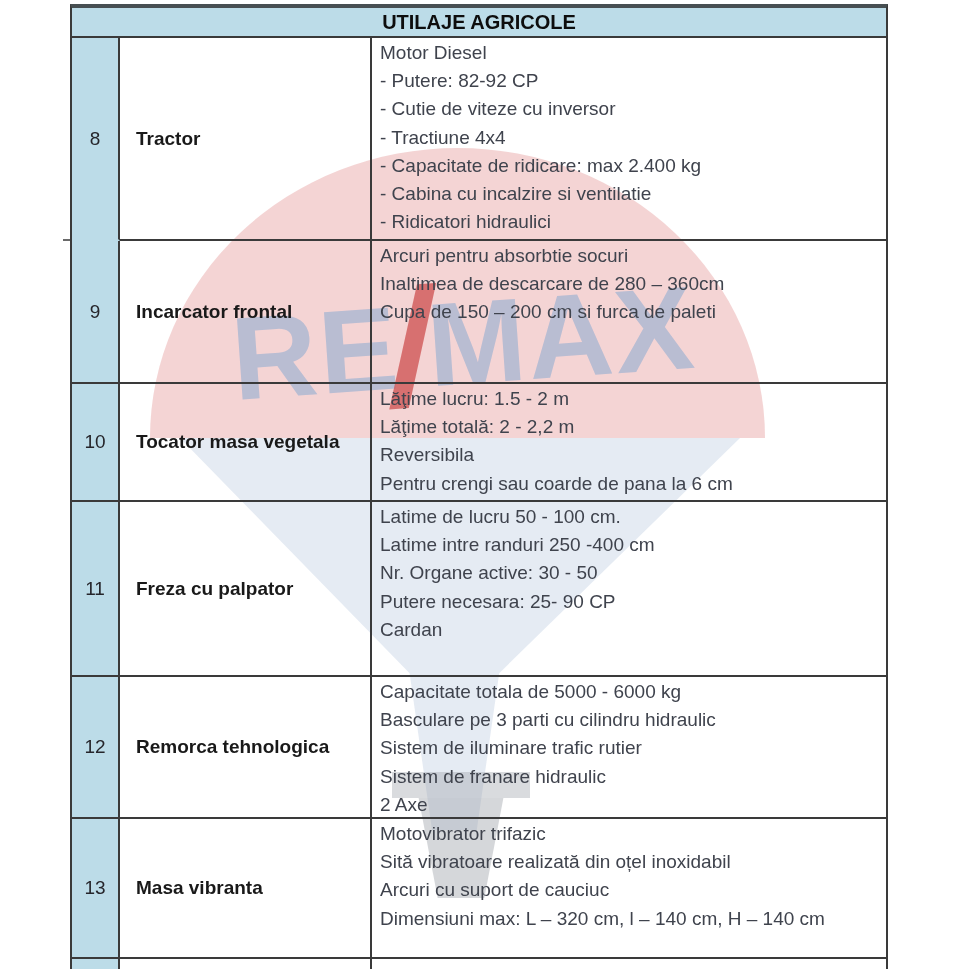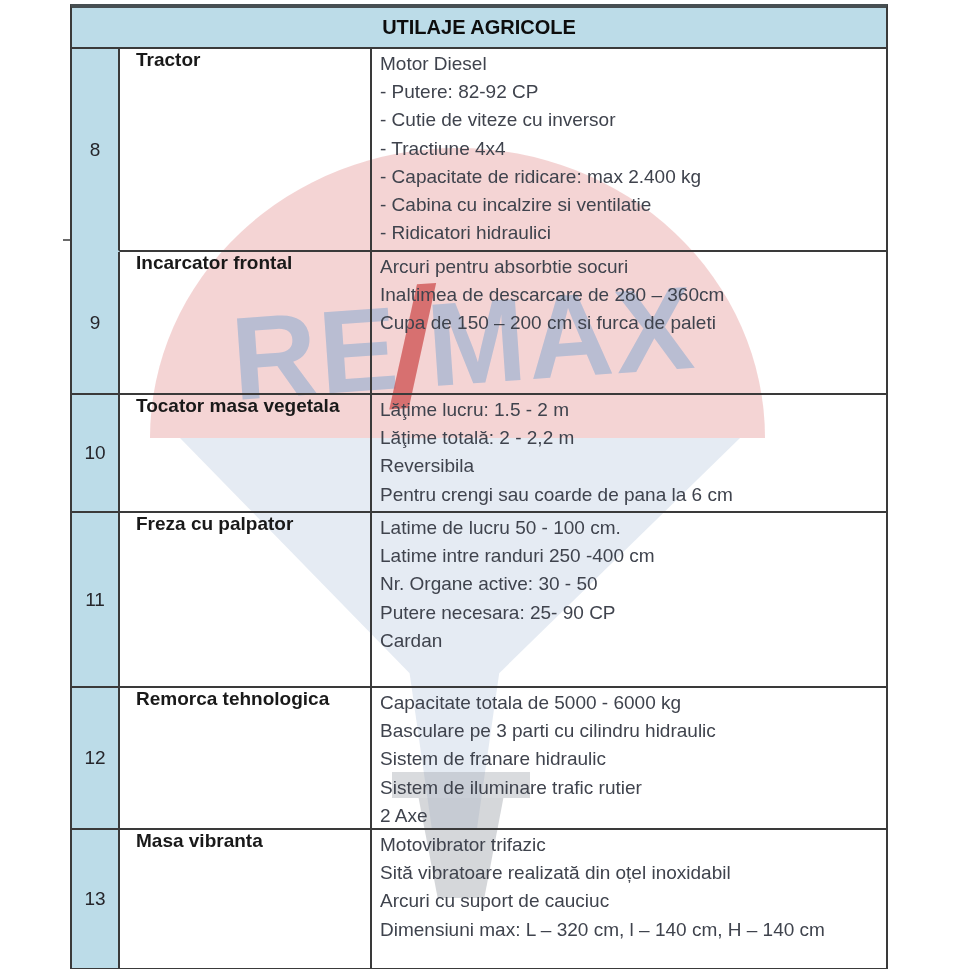--- a/index.html
+++ b/index.html
@@ -45,36 +45,36 @@
     font-size:1.4em;line-height:0;vertical-align:-0.10em;
     transform:skewX(-6deg);margin:0 -10px;}
 
   
   .table-wrap{
     position:absolute;left:70px;top:4px;width:818px;z-index:1;
     border-top:4px solid #474f52;border-left:2px solid var(--border);
     border-right:2px solid var(--border);
   }
   .t-header{
-    height:41px;background:var(--header_bg);border-bottom:2px solid var(--border);
+    height:30px;background:var(--header_bg);border-bottom:2px solid var(--border);
     display:flex;align-items:center;justify-content:center;
     font-size:20px;font-weight:bold;color:var(--title_text);
   }
   .row{display:flex;width:100%;}
   .cell{overflow:visible;}
   .cell-num{
     width:48px;flex:0 0 48px;background:var(--num_bg);
     border-right:2px solid var(--border);border-bottom:2px solid var(--border);
     display:flex;align-items:center;justify-content:center;
     font-size:19px;color:var(--num_text);
   }
   .cell-name{
     width:252px;flex:0 0 252px;background:transparent;
     border-right:2px solid var(--border);border-bottom:2px solid var(--border);
-    display:flex;align-items:flex-start;padding-left:16px;
+    display:flex;align-items:center;padding-left:16px;
     font-size:19px;font-weight:bold;color:var(--name_text);
   }
   .cell-specs{
     flex:1 1 auto;background:transparent;border-bottom:2px solid var(--border);
     padding:1px 4px 0 8px;font-size:19px;color:var(--spec_text);
   }
   .spec-line{line-height:28.2px;white-space:nowrap;}
   
   .rows .row:nth-child(1){height:203px;}
   .rows .row:nth-child(2){height:143px;}
@@ -178,22 +178,22 @@
     <div class="row">
       <div class="cell cell-num">
         <span>12</span>
       </div>
       <div class="cell cell-name">
         <span>Remorca tehnologica</span>
       </div>
       <div class="cell cell-specs">
             <div class="spec-line">Capacitate totala de 5000 - 6000 kg</div>
             <div class="spec-line">Basculare pe 3 parti cu cilindru hidraulic</div>
+            <div class="spec-line">Sistem de iluminare trafic rutier</div>
             <div class="spec-line">Sistem de franare hidraulic</div>
-            <div class="spec-line">Sistem de iluminare trafic rutier</div>
             <div class="spec-line">2 Axe</div>
           </div>
     </div>
 
     <div class="row">
       <div class="cell cell-num">
         <span>13</span>
       </div>
       <div class="cell cell-name">
         <span>Masa vibranta</span>

